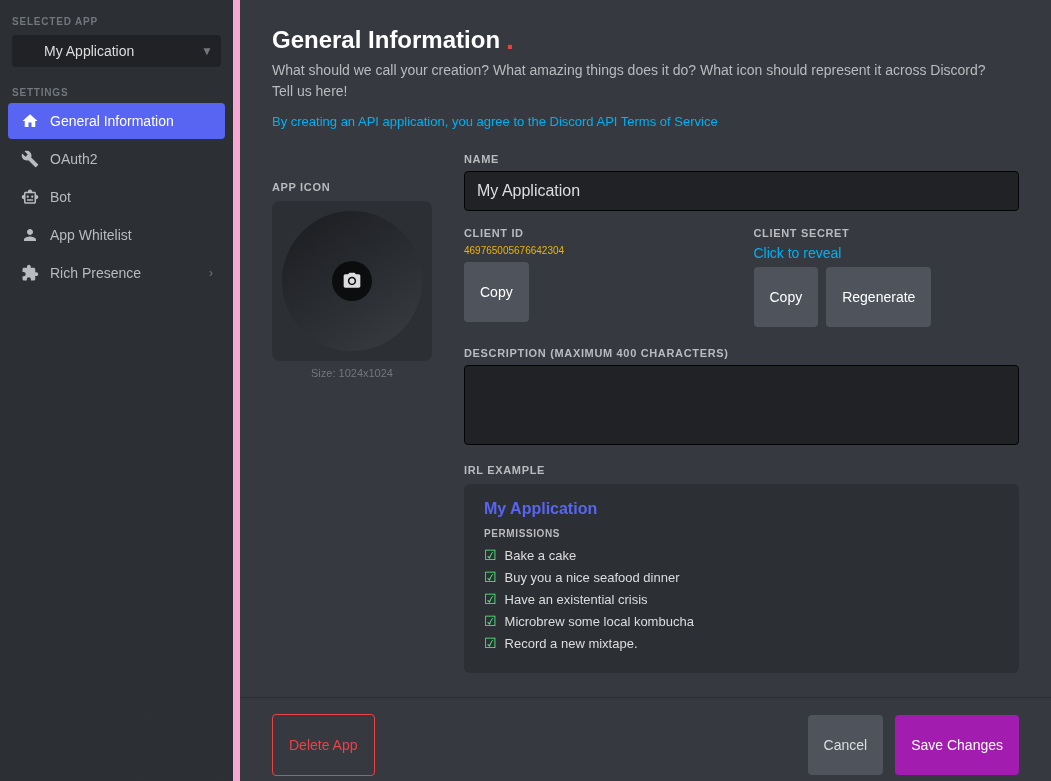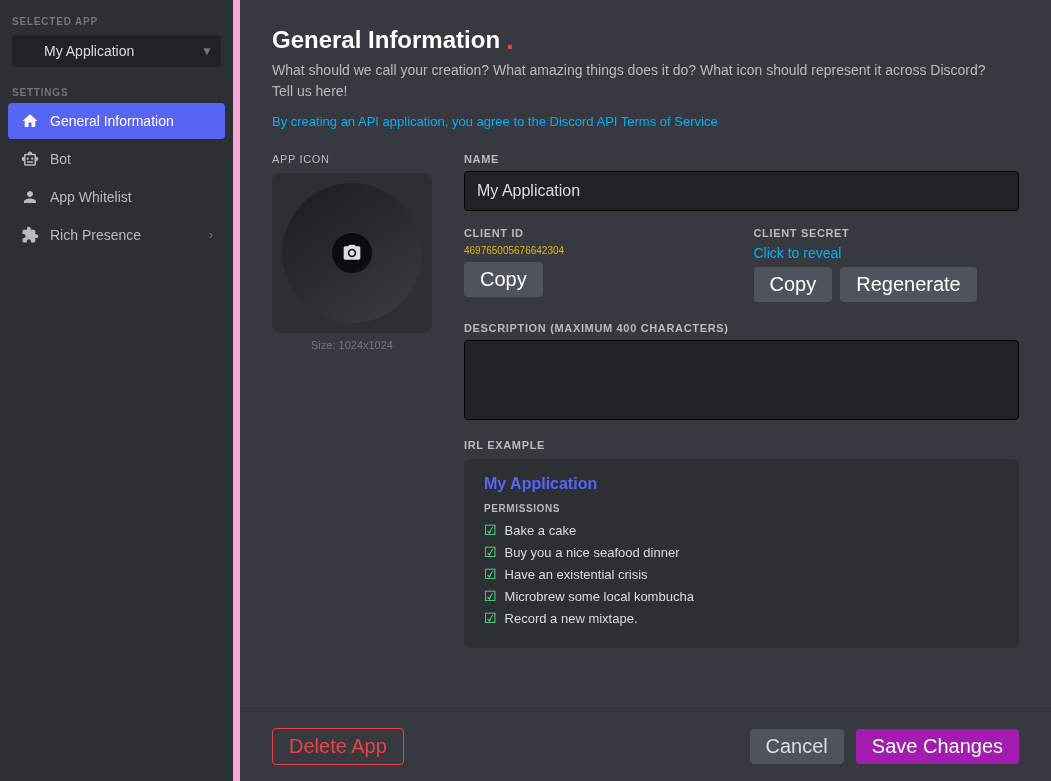--- a/index.html
+++ b/index.html
@@ -161,26 +161,27 @@
       align-items: flex-start;
     }
     
     .app-icon-section {
       display: flex;
       flex-direction: column;
       align-items: center;
     }
     .app-icon-label {
       font-size: 11px;
-      font-weight: 400;
+      font-weight: 700;
       text-transform: uppercase;
       color: #b9bbbe;
       letter-spacing: 0.06em;
       margin-bottom: 8px;
       align-self: flex-start;
+      margin-top: 28px;
     }
     .app-icon-wrapper {
       width: 160px;
       height: 160px;
       border-radius: 8px;
       background-color: #2c2f33;
       display: flex;
       align-items: center;
       justify-content: center;
       position: relative;
@@ -252,23 +253,23 @@
       font-size: 14px;
       margin-bottom: 6px;
       cursor: pointer;
     }
     .btn-row {
       display: flex;
       gap: 8px;
       margin-bottom: 16px;
     }
     .btn {
-      padding: 6px 16px;
+      padding: 22px 16px;
       border-radius: 4px;
-      font-size: 20px;
+      font-size: 14px;
       font-weight: 500;
       cursor: pointer;
       border: none;
       outline: none;
     }
     .btn-secondary {
       background-color: #4f545c;
       color: #fff;
     }
     .btn-primary {
@@ -387,20 +388,28 @@
 
   <div class="nav-item active">
     <span class="nav-icon">
       <svg viewBox="0 0 24 24" width="18" height="18" fill="#fff">
           <path d="M10 20v-6h4v6h5v-8h3L12 3 2 12h3v8z"></path>
         </svg>
     </span>
     <span>General Information</span>
   </div>
 
+  <div class="nav-item">
+    <span class="nav-icon">
+      <svg viewBox="0 0 24 24" width="18" height="18" fill="#b9bbbe">
+          <path d="M22.7 19l-9.1-9.1c.9-2.3.4-5-1.5-6.9-2-2-5-2.4-7.4-1.3L9 6 6 9 1.6 4.7C.4 7.1.9 10.1 2.9 12.1c1.9 1.9 4.6 2.4 6.9 1.5l9.1 9.1c.4.4 1 .4 1.4 0l2.3-2.3c.5-.4.5-1.1.1-1.4z"></path>
+        </svg>
+    </span>
+    <span>OAuth2</span>
+  </div>
 
   <div class="nav-item">
     <span class="nav-icon">
       <svg viewBox="0 0 24 24" width="18" height="18" fill="#b9bbbe">
           <path d="M20 9V7c0-1.1-.9-2-2-2h-3c0-1.66-1.34-3-3-3S9 3.34 9 5H6c-1.1 0-2 .9-2 2v2c-1.66 0-3 1.34-3 3s1.34 3 3 3v4c0 1.1.9 2 2 2h12c1.1 0 2-.9 2-2v-4c1.66 0 3-1.34 3-3s-1.34-3-3-3zm-2 10H6V7h12v12zm-9-6c-.83 0-1.5-.67-1.5-1.5S8.17 10 9 10s1.5.67 1.5 1.5S9.83 13 9 13zm7.5-1.5c0 .83-.67 1.5-1.5 1.5s-1.5-.67-1.5-1.5.67-1.5 1.5-1.5 1.5.67 1.5 1.5zM8 15h8v2H8v-2z"></path>
         </svg>
     </span>
     <span>Bot</span>
   </div>
 

